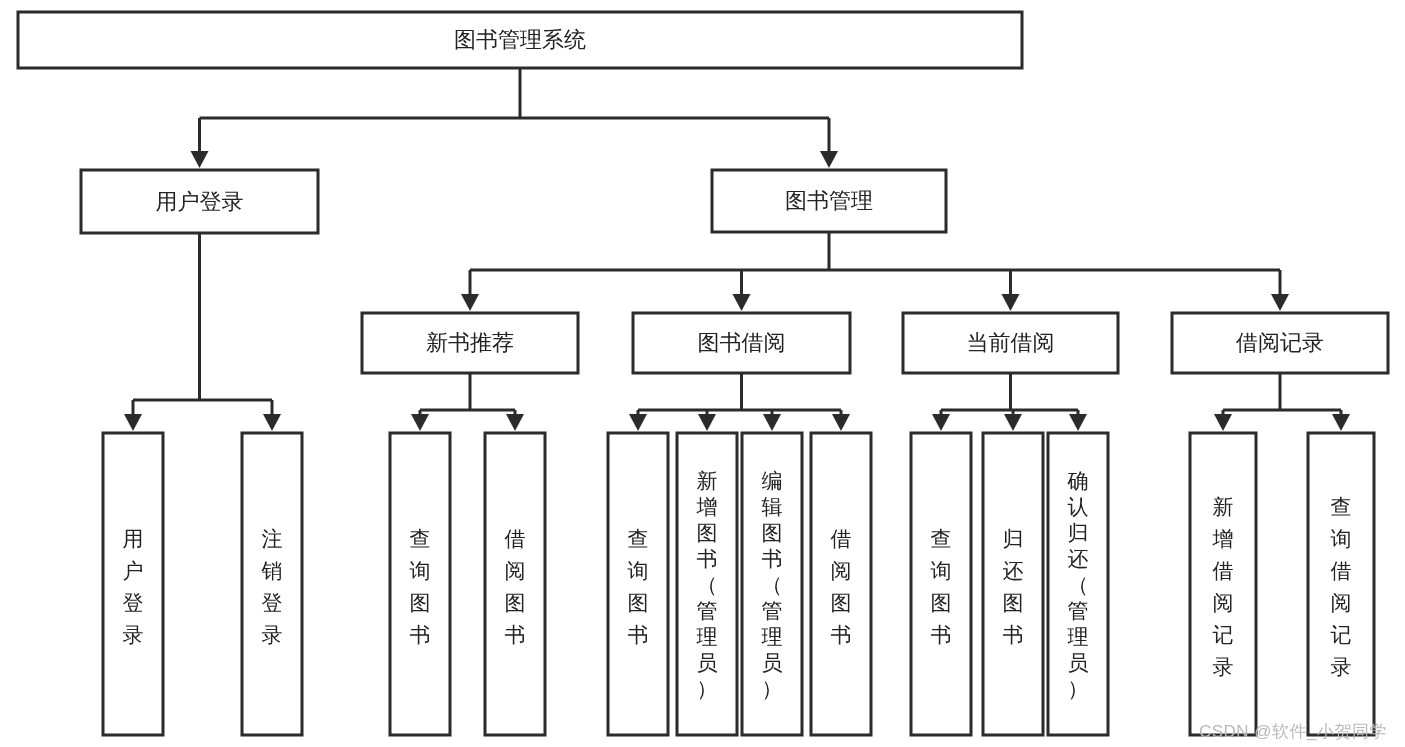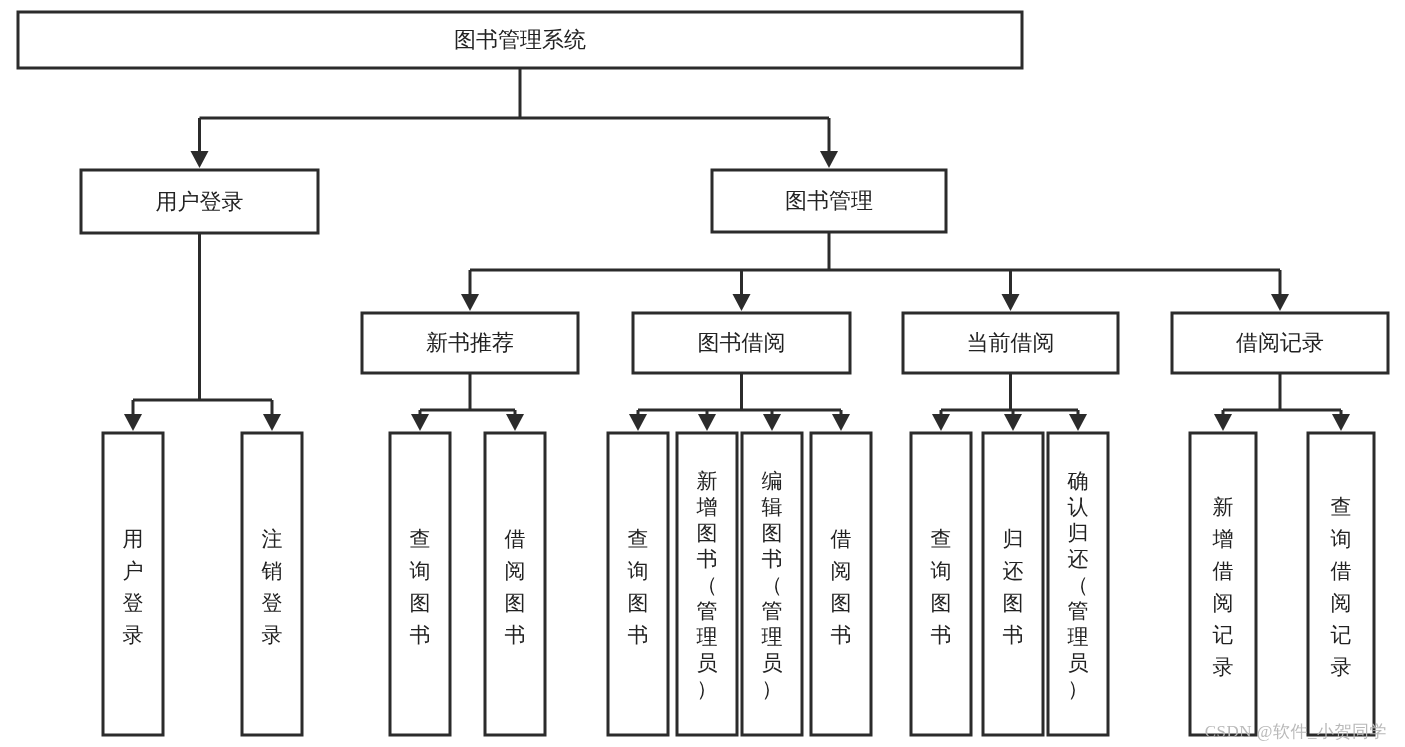--- a/index.html
+++ b/index.html
@@ -53,21 +53,21 @@
     fill: none;
   }
   .arrow-head {
     fill: #2b2b2b;
     stroke: none;
   }
   .watermark-text {
     position: absolute;
     right: 8px;
     bottom: 4px;
-    font-family: Liberation Serif, serif;
+    font-family: Liberation Sans, sans-serif;
     font-size: 17px;
     color: #b9b9b9;
     letter-spacing: 0.5px;
     white-space: nowrap;
     user-select: none;
   }
 </style>
 </head>
 <body>
 

